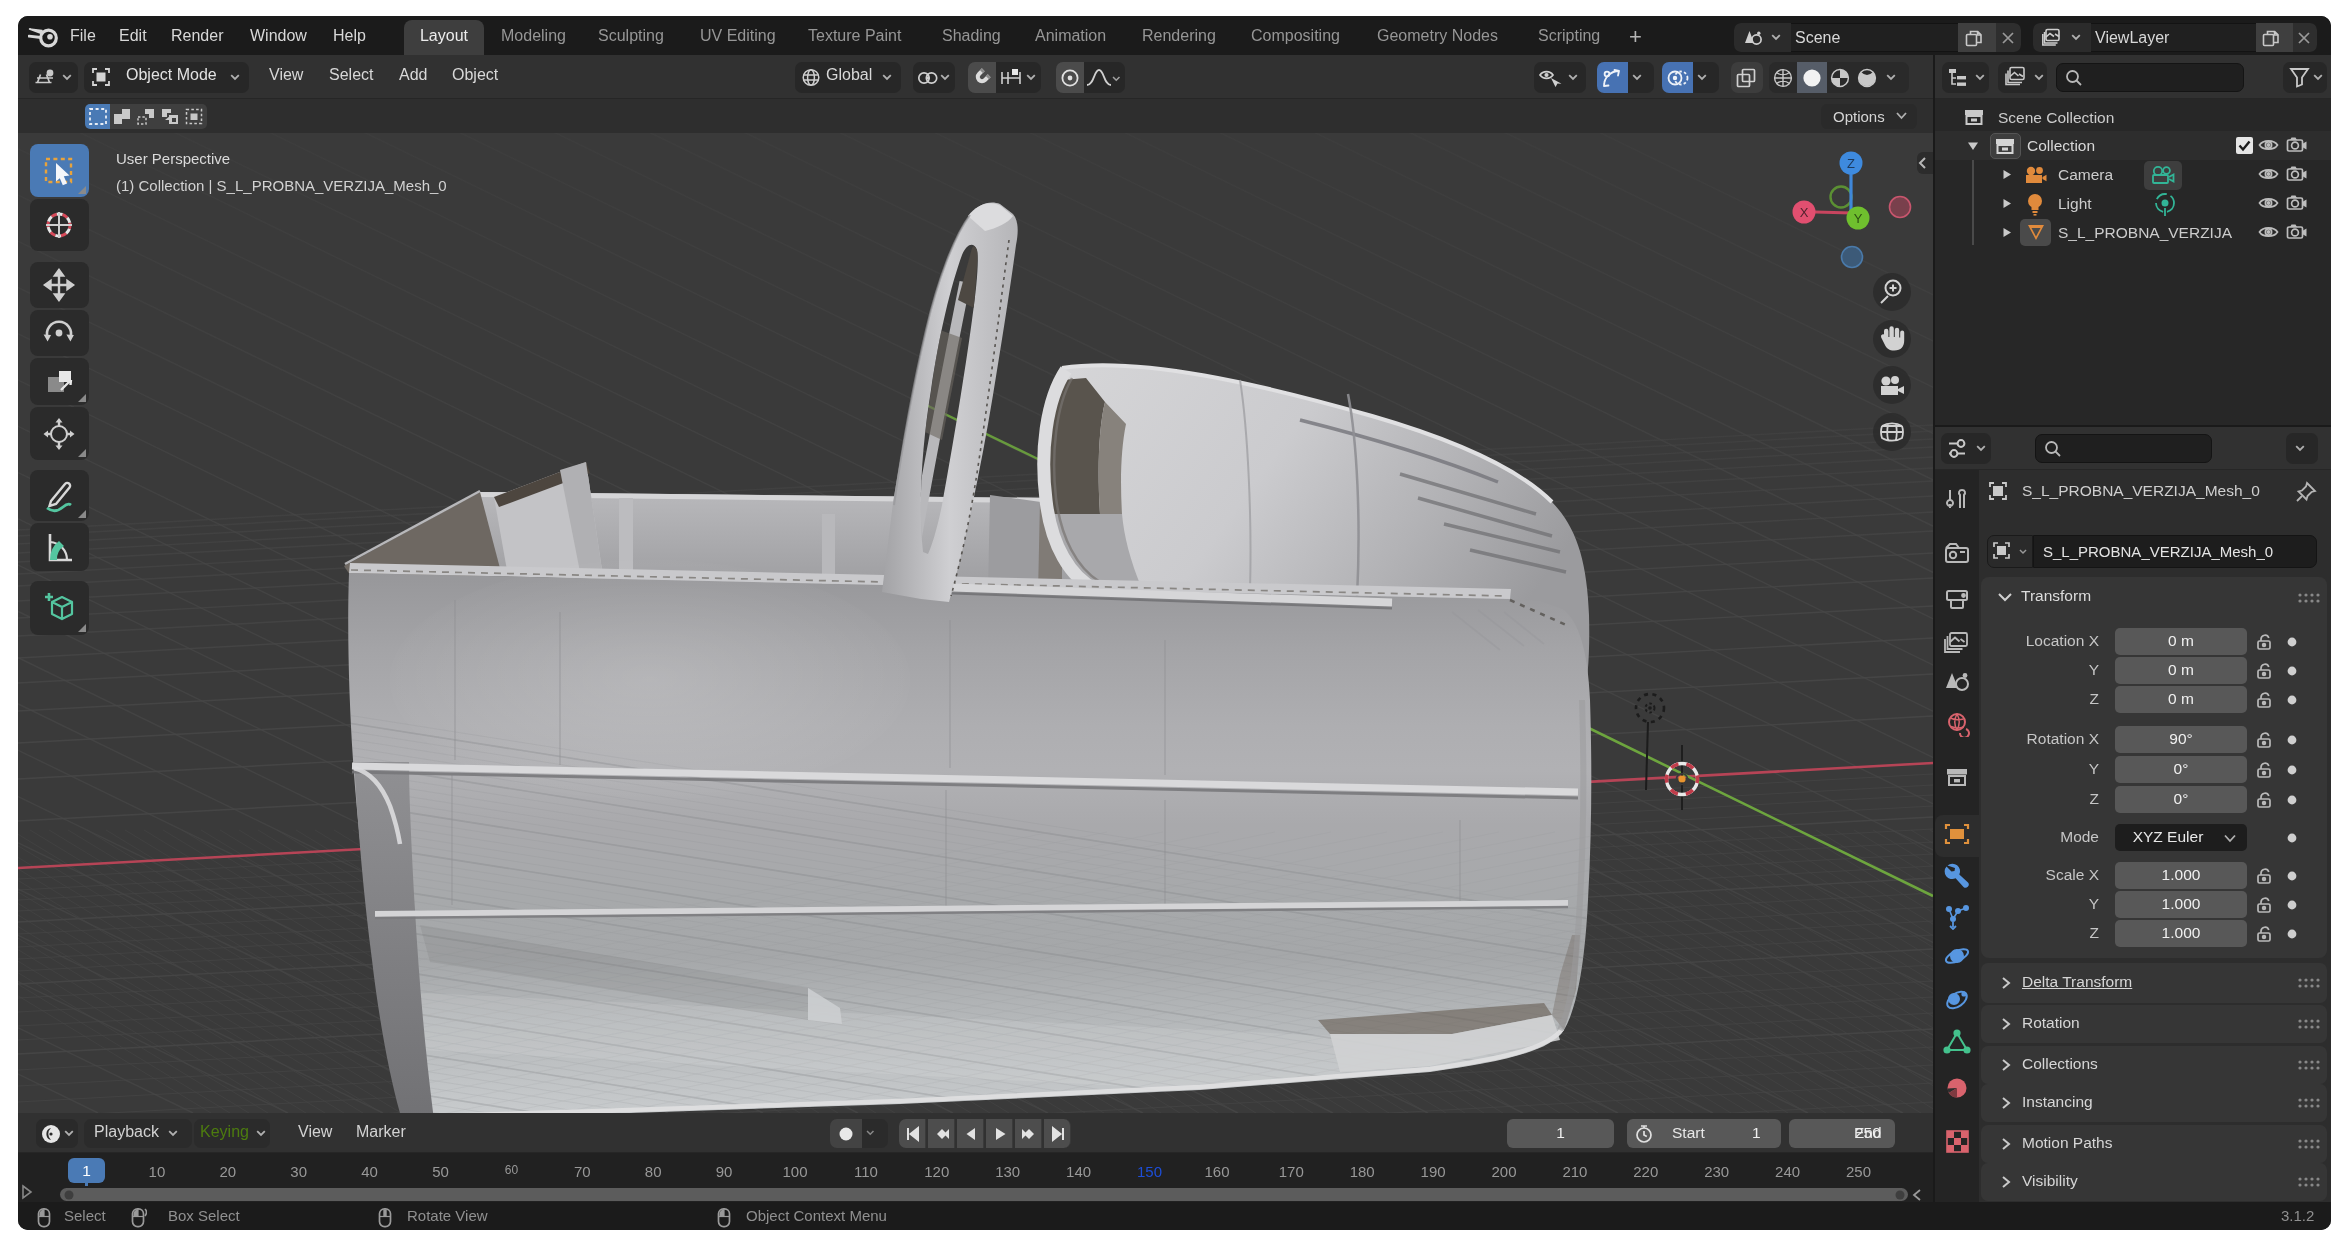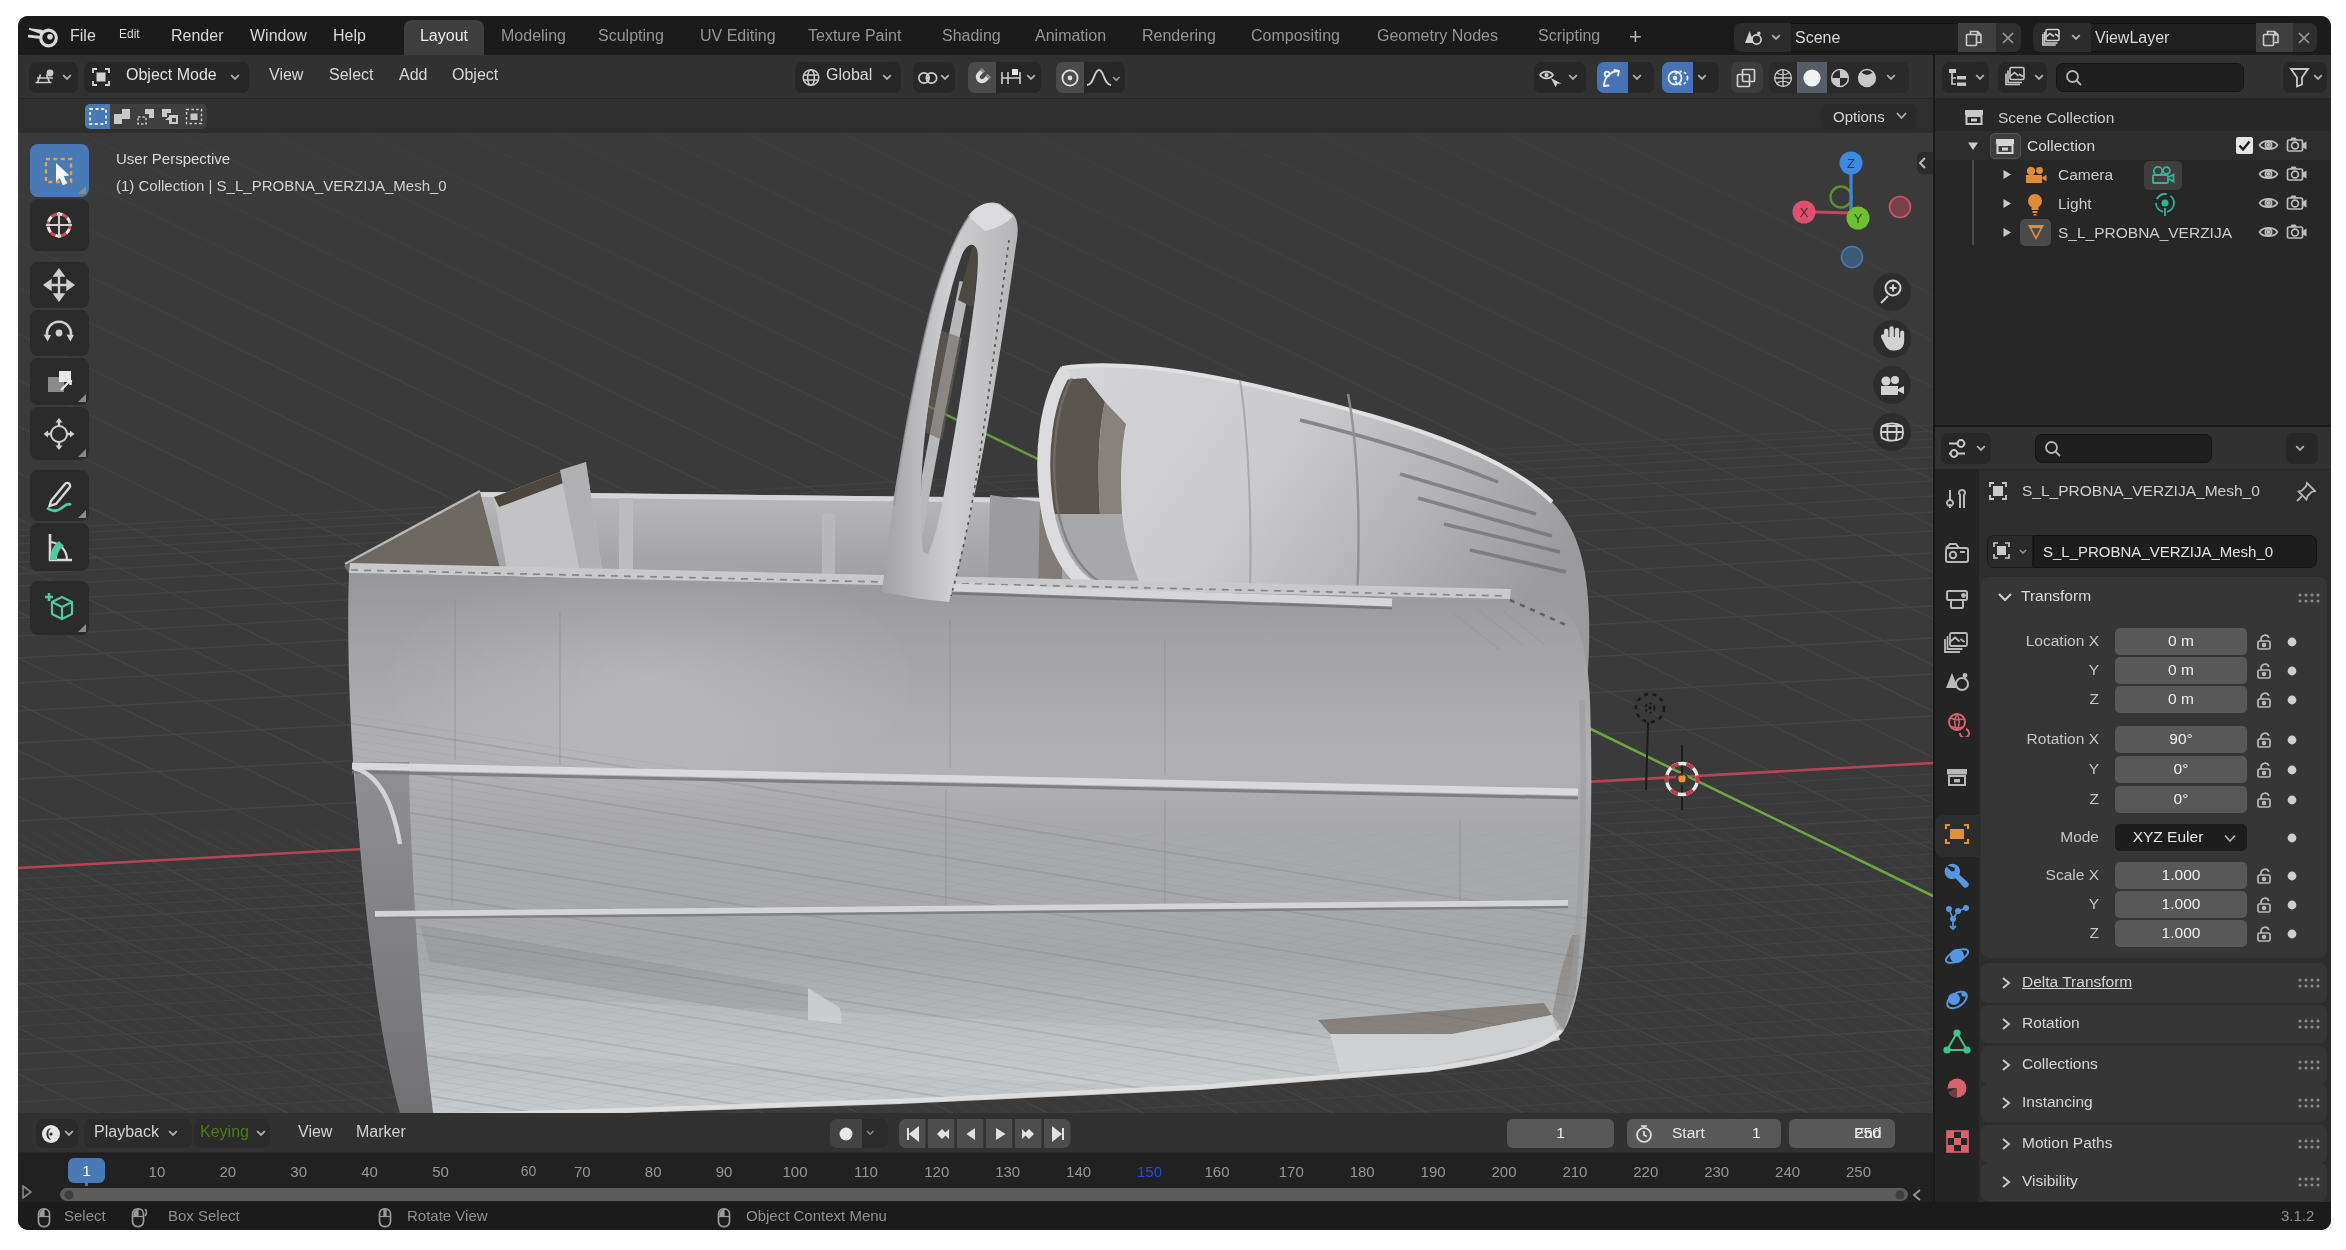--- a/index.html
+++ b/index.html
@@ -13,21 +13,21 @@
 <div class="a" style="left:18px;top:16px;width:2313px;height:39px;background:#1b1b1b;border-radius:10px 10px 0 0"></div>
 <svg class="a" style="left:28px;top:22px;" width="34" height="28" viewBox="0 0 34 28">
       <g fill="none" stroke="#d8d8d8">
         <circle cx="20.5" cy="16" r="7.8" stroke-width="3.2"></circle>
         <circle cx="22" cy="14.8" r="2.8" fill="#d8d8d8" stroke="none"></circle>
         <path d="M13.5 11.5 L1.5 7 L14 8.5 Z" fill="#d8d8d8" stroke="#d8d8d8" stroke-width="1.5" stroke-linejoin="round"></path>
         <path d="M12.8 15.5 L1 14.2" stroke-width="2.8" stroke-linecap="round"></path>
       </g>
     </svg>
 <div class="t" style="left:70px;top:27px;font-size:16px;color:#d8d8d8;">File</div>
-<div class="t" style="left:119px;top:27px;font-size:12px;color:#d8d8d8;">Edit</div>
+<div class="t" style="left:119px;top:27px;font-size:16px;color:#d8d8d8;">Edit</div>
 <div class="t" style="left:171px;top:27px;font-size:16px;color:#d8d8d8;">Render</div>
 <div class="t" style="left:250px;top:27px;font-size:16px;color:#d8d8d8;">Window</div>
 <div class="t" style="left:333px;top:27px;font-size:16px;color:#d8d8d8;">Help</div>
 <div class="a" style="left:404px;top:20px;width:80px;height:35px;background:#3e3e3e;border-radius:8px 8px 0 0"></div>
 <div class="t" style="left:404px;top:27px;width:80px;text-align:center;font-size:16px;color:#ececec;">Layout</div>
 <div class="t" style="left:501px;top:27px;font-size:16px;color:#969696;">Modeling</div>
 <div class="t" style="left:598px;top:27px;font-size:16px;color:#969696;">Sculpting</div>
 <div class="t" style="left:700px;top:27px;font-size:16px;color:#969696;">UV Editing</div>
 <div class="t" style="left:808px;top:27px;font-size:16px;color:#969696;">Texture Paint</div>
 <div class="t" style="left:942px;top:27px;font-size:16px;color:#969696;">Shading</div>
@@ -1552,21 +1552,21 @@
 <div class="t" style="left:1807px;top:1124px;font-size:15.5px;color:#e8e8e8;margin-left:47px;">End</div>
 <div class="t" style="left:1855px;top:1124px;font-size:15.5px;color:#f0f0f0;">250</div>
 <div class="a" style="left:18px;top:1153px;width:1915px;height:33px;background:#212121"></div>
 <div class="a" style="left:68px;top:1158px;width:37px;height:25px;background:#4a7ab5;border-radius:6px"></div>
 <div class="t" style="left:68px;top:1162px;width:37px;text-align:center;font-size:15.5px;color:#fff;">1</div>
 <div class="t" style="left:131.9px;top:1163px;width:50px;text-align:center;font-size:15px;color:#989898;">10</div>
 <div class="t" style="left:202.8px;top:1163px;width:50px;text-align:center;font-size:15px;color:#989898;">20</div>
 <div class="t" style="left:273.70000000000005px;top:1163px;width:50px;text-align:center;font-size:15px;color:#989898;">30</div>
 <div class="t" style="left:344.6px;top:1163px;width:50px;text-align:center;font-size:15px;color:#989898;">40</div>
 <div class="t" style="left:415.5px;top:1163px;width:50px;text-align:center;font-size:15px;color:#989898;">50</div>
-<div class="t" style="left:486.40000000000003px;top:1163px;width:50px;text-align:right;font-size:14px;color:#989898;">60</div>
+<div class="t" style="left:486.40000000000003px;top:1163px;width:50px;text-align:center;font-size:12px;color:#989898;">60</div>
 <div class="t" style="left:557.3000000000001px;top:1163px;width:50px;text-align:center;font-size:15px;color:#989898;">70</div>
 <div class="t" style="left:628.2px;top:1163px;width:50px;text-align:center;font-size:15px;color:#989898;">80</div>
 <div class="t" style="left:699.1px;top:1163px;width:50px;text-align:center;font-size:15px;color:#989898;">90</div>
 <div class="t" style="left:770.0px;top:1163px;width:50px;text-align:center;font-size:15px;color:#989898;">100</div>
 <div class="t" style="left:840.9000000000001px;top:1163px;width:50px;text-align:center;font-size:15px;color:#989898;">110</div>
 <div class="t" style="left:911.8000000000001px;top:1163px;width:50px;text-align:center;font-size:15px;color:#989898;">120</div>
 <div class="t" style="left:982.7px;top:1163px;width:50px;text-align:center;font-size:15px;color:#989898;">130</div>
 <div class="t" style="left:1053.6000000000001px;top:1163px;width:50px;text-align:center;font-size:15px;color:#989898;">140</div>
 <div class="t" style="left:1124.5px;top:1163px;width:50px;text-align:center;font-size:15px;color:#1d4ed8;">150</div>
 <div class="t" style="left:1192px;top:1163px;width:50px;text-align:center;font-size:15px;color:#989898;">160</div>

